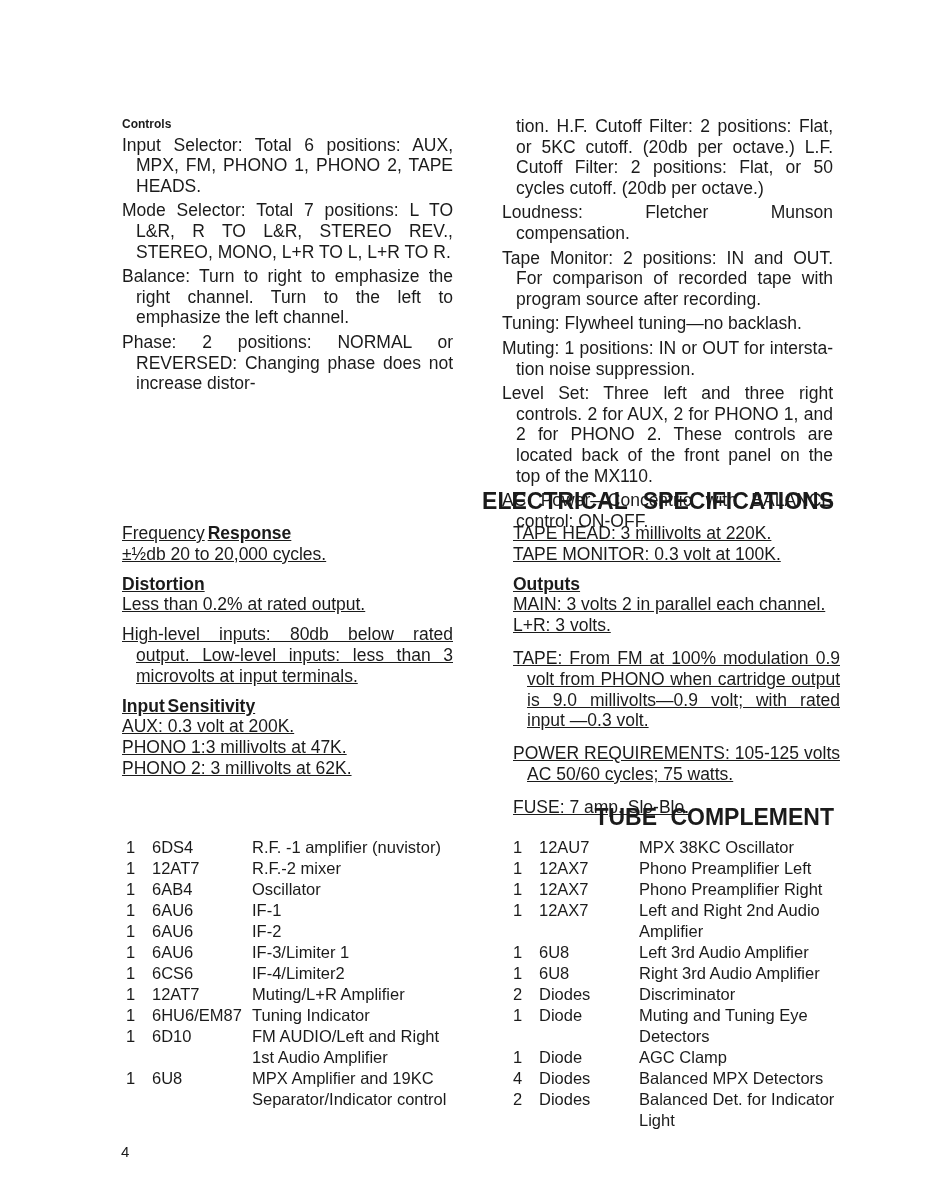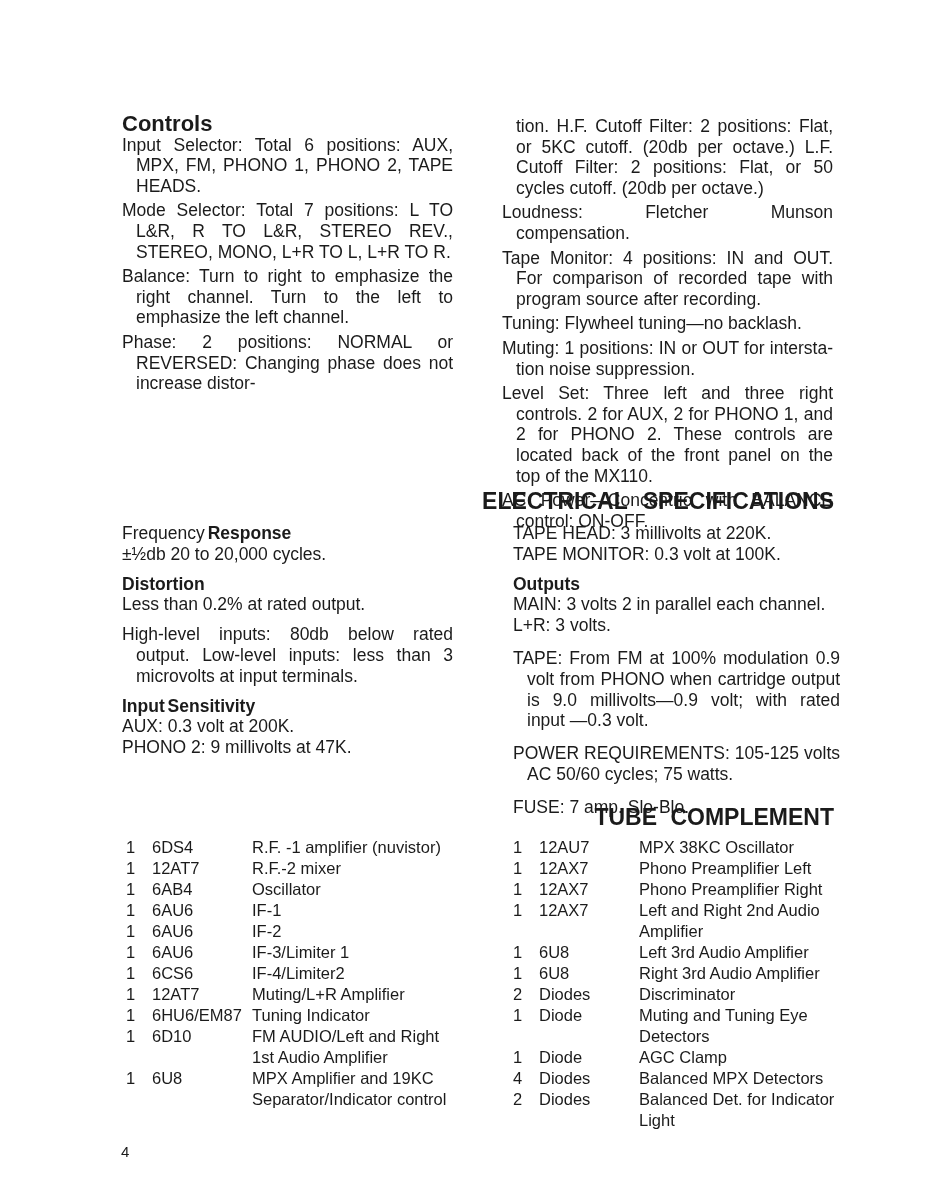--- a/index.html
+++ b/index.html
@@ -2,22 +2,22 @@
 <html><head>
 <meta charset="utf-8">
 <style>
   html,body { margin:0; padding:0; background:#e9e9e9; }
   .page {
     position:relative; width:938px; height:1200px; margin:0 auto;
     background:#ffffff; overflow:hidden;
     font-family:"Liberation Sans", sans-serif; color:#1b1b1b;
   }
   .col { position:absolute; font-size:17.5px; line-height:20.6px; }
-  .elec { line-height:20.8px; }
-  .h3 { margin:0; font-size:22px; line-height:20.6px; font-weight:bold; }
+  .elec { line-height:20.8px;text-decoration:underline; }
+  .h3 { margin:0; font-size:12px; line-height:20.6px; font-weight:bold; }
   .para { margin:0 0 4px 0; padding-left:14px; text-indent:-14px; text-align:justify; hyphens:manual; }
   .para.cont { text-indent:0; }
   .center-h {
     position:absolute; left:122px; width:712px; text-align:right;
     font-weight:bold; font-size:23px; line-height:21px; word-spacing:9px;
   }
   .sblock { margin:0 0 9px 0; }
   .shead { font-weight:bold; }
   .shead .normal { font-weight:normal; }
   .shead .bold { font-weight:bold; margin-left:3px; }
@@ -50,21 +50,21 @@
         <p class="para">Phase: 2 positions: NORMAL or REVERSED: Changing phase does not increase distor-</p>
       </div>
   </div>
 
   <div class="col" style="left:502px; top:116px; width:331px;">
     <p class="para cont">tion. H.F. Cutoff Filter: 2 positions: Flat, or 5KC cutoff. (20db per octave.) L.F. Cutoff Filter: 2 positions: Flat, or 50 cycles cutoff. (20db per octave.)</p>
     <div>
 
         <p class="para">Loudness: Fletcher Munson compensation.</p>
 
-        <p class="para">Tape Monitor: 4 positions: IN and OUT. For comparison of recorded tape with program source after recording.</p>
+        <p class="para">Tape Monitor: 2 positions: IN and OUT. For comparison of recorded tape with program source after recording.</p>
 
         <p class="para">Tuning: Flywheel tuning—no backlash.</p>
 
         <p class="para">Muting: 1 positions: IN or OUT for intersta­tion noise suppression.</p>
 
         <p class="para">Level Set: Three left and three right controls. 2 for AUX, 2 for PHONO 1, and 2 for PHONO 2. These controls are located back of the front panel on the top of the MX110.</p>
 
         <p class="para">AC Power—Concentric with BALANCE con­trol: ON-OFF.</p>
       </div>
   </div>
@@ -84,22 +84,23 @@
     </div>
     <div class="sblock">
       <p class="hang">High-level inputs: 80db below rated output. Low-level inputs: less than 3 microvolts at input terminals.</p>
     </div>
     <div class="sblock">
       <div class="shead tight">Input Sensitivity</div>
       <div>
 
           <div>AUX: 0.3 volt at 200K.</div>
 
-
-          <div>PHONO 2: 9 millivolts at 47K.</div>
+          <div>PHONO 1:3 millivolts at 47K.</div>
+
+          <div>PHONO 2: 3 millivolts at 62K.</div>
         </div>
     </div>
   </div>
 
   <div class="col elec" style="left:513px; top:523px; width:327px;">
     <div class="sblock">
 
         <div>TAPE HEAD: 3 millivolts at 220K.</div>
 
         <div>TAPE MONITOR: 0.3 volt at 100K.</div>

